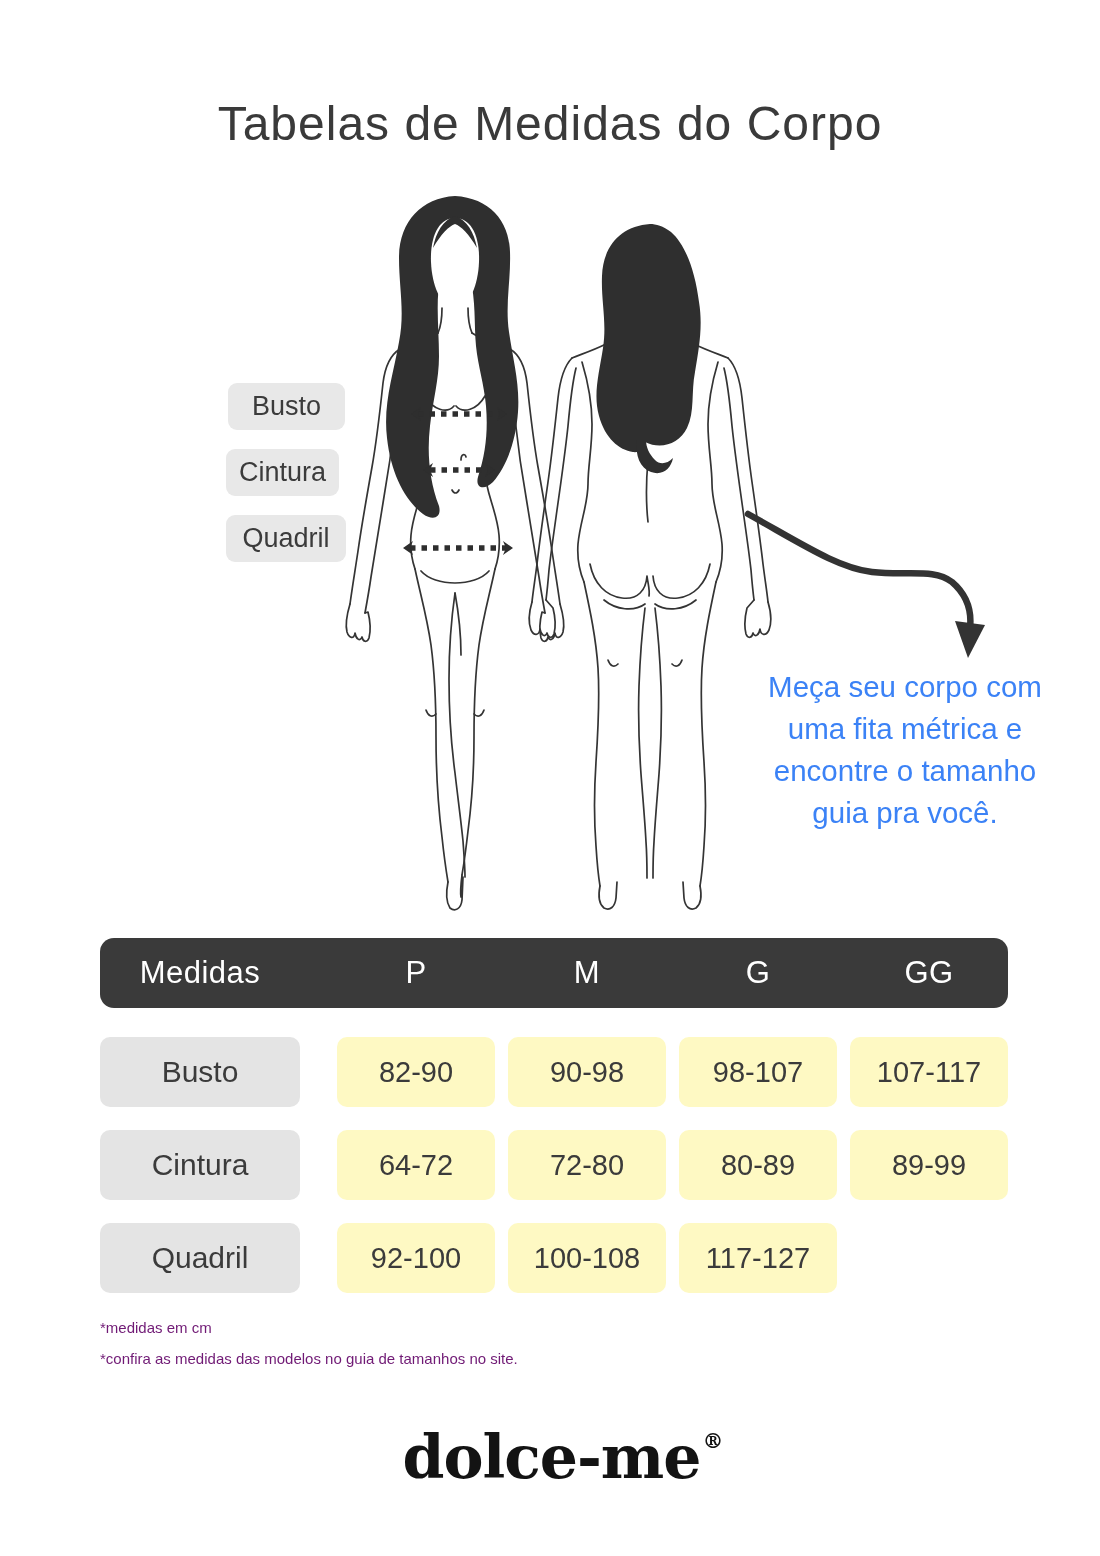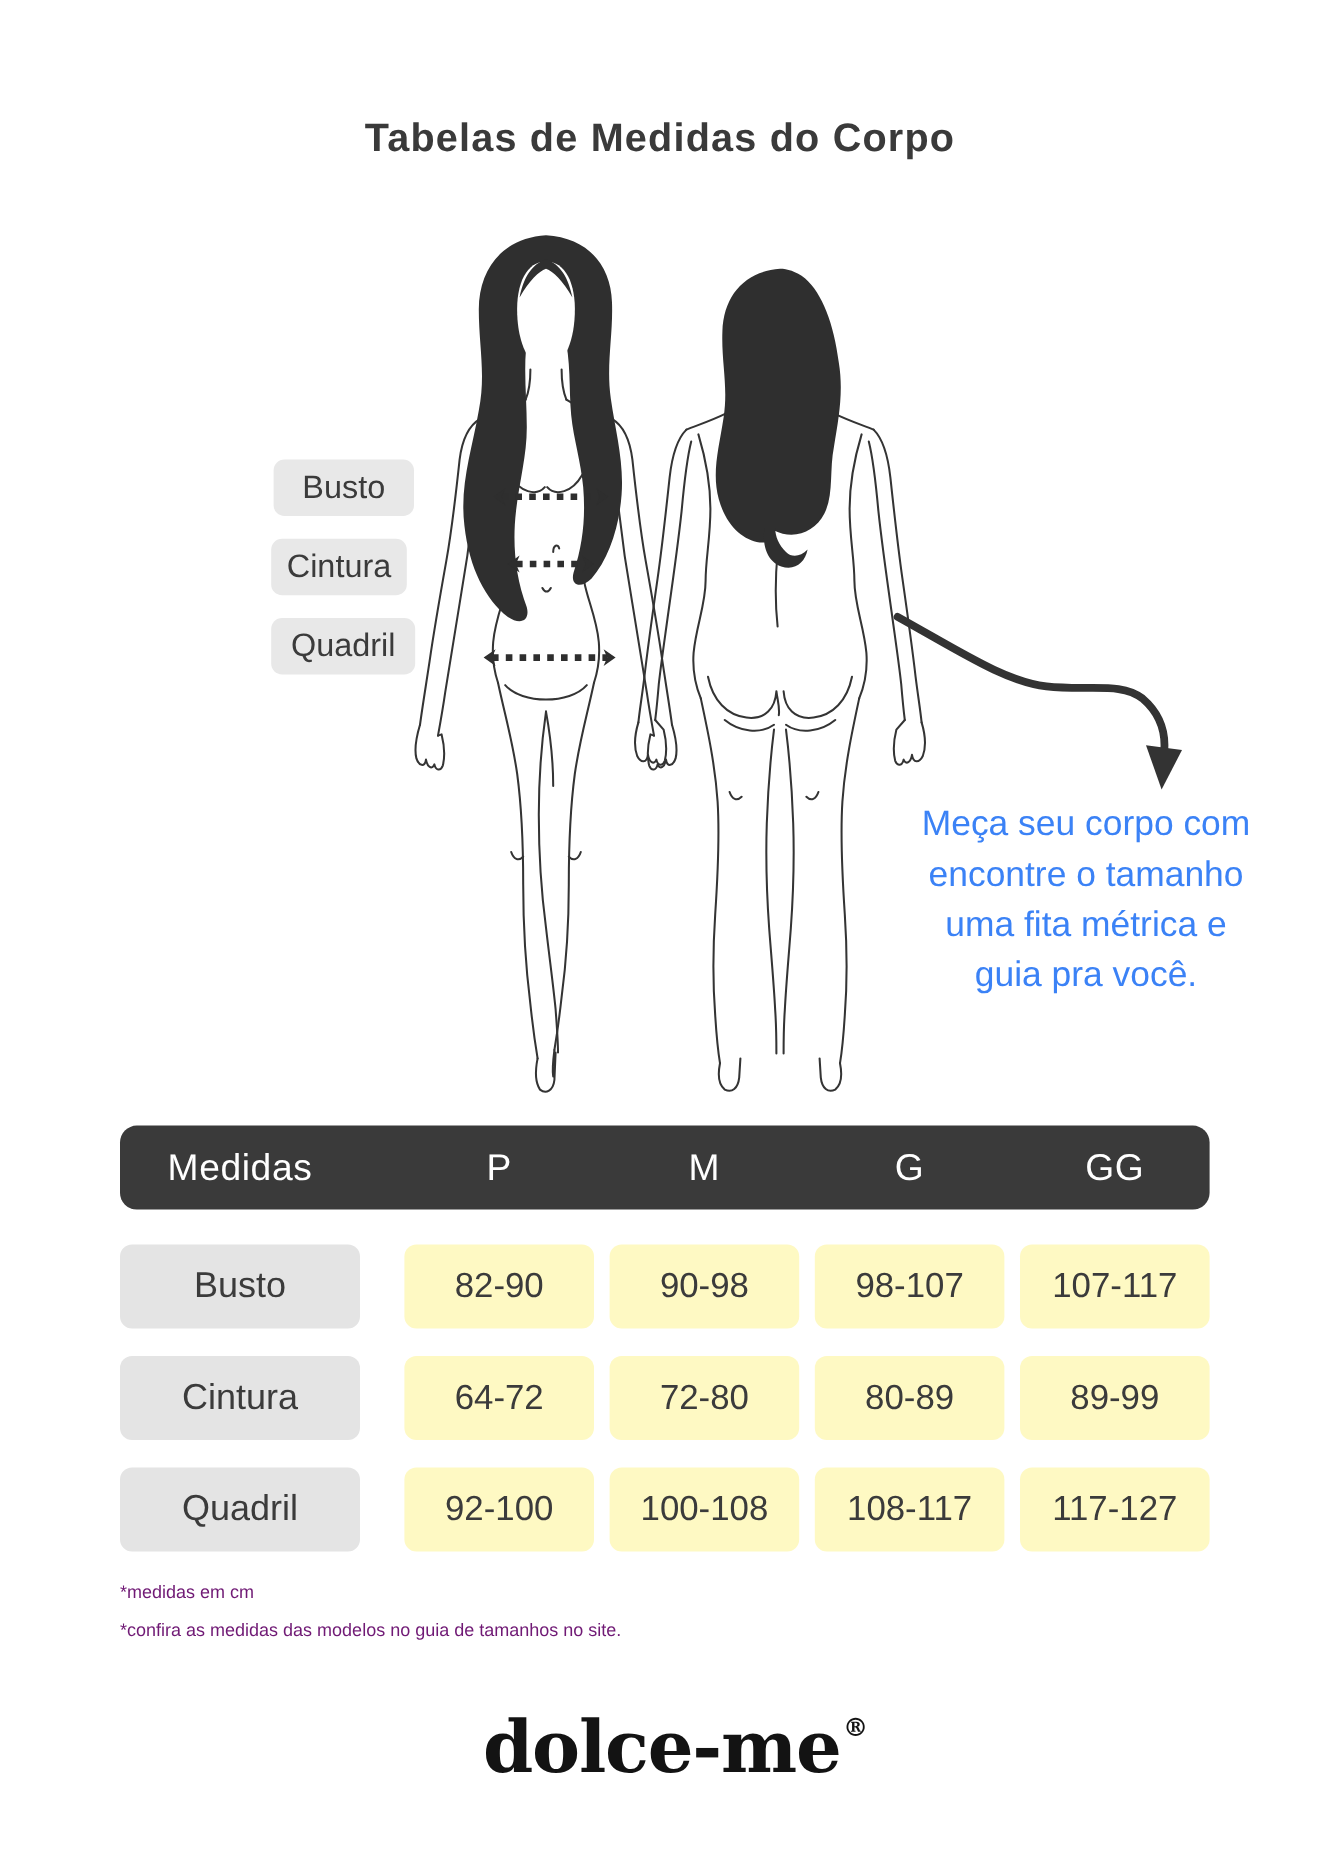--- a/index.html
+++ b/index.html
@@ -2,21 +2,21 @@
 <html><head>
 <meta charset="utf-8">
 <style>
   html,body{margin:0;padding:0;}
   body{
     width:1100px;height:1556px;position:relative;background:#ffffff;
     font-family:"Liberation Sans",sans-serif;color:#3b3b3b;overflow:hidden;
   }
   .title{
     position:absolute;top:96px;left:0;width:100%;text-align:center;
-    font-size:33px;letter-spacing:1px;color:#3a3a3a;font-weight:bold;
+    font-size:48px;letter-spacing:1px;color:#3a3a3a;
   }
   
   .figures{position:absolute;left:330px;top:190px;width:460px;height:740px;}
   .fig-stroke{fill:none;stroke:#343434;stroke-width:1.7;stroke-linecap:round;stroke-linejoin:round;}
   .fig-hair{fill:#2f2f2f;stroke:none;}
   .fig-face{fill:#ffffff;stroke:none;}
   .measure-line{fill:none;stroke:#2e2e2e;stroke-width:5.5;stroke-dasharray:5.5 6;}
   .measure-tip{fill:#2e2e2e;stroke:none;}
   
   .fig-label{
@@ -146,22 +146,22 @@
 <div class="fig-label cintura">Cintura</div>
 <div class="fig-label quadril">Quadril</div>
 
 <svg class="arrow-svg" viewBox="0 0 262 175" aria-hidden="true">
   <path d="M10 16 C64 46 100 70 134 74 C170 78 196 70 214 84 C228 96 234 112 232 130" fill="none" stroke="#333333" stroke-width="6.5" stroke-linecap="round"></path>
   <polygon points="217,123 247,127 230,160" fill="#333333"></polygon>
 </svg>
 
 <div class="instruction">
   <div>Meça seu corpo com</div>
+  <div>uma fita métrica e</div>
   <div>encontre o tamanho</div>
-  <div>uma fita métrica e</div>
   <div>guia pra você.</div>
 </div>
 
 <div class="size-table">
   <div class="trow thead">
     <div class="cell cell-label">Medidas</div>
     <div class="cell cell-val first">P</div>
     <div class="cell cell-val">M</div>
     <div class="cell cell-val">G</div>
     <div class="cell cell-val">GG</div>
@@ -180,21 +180,20 @@
     <div class="cell cell-val first">64-72</div>
     <div class="cell cell-val">72-80</div>
     <div class="cell cell-val">80-89</div>
     <div class="cell cell-val">89-99</div>
   </div>
 
   <div class="trow drow">
     <div class="cell cell-label">Quadril</div>
     <div class="cell cell-val first">92-100</div>
     <div class="cell cell-val">100-108</div>
-    <div class="cell cell-val">108-117</div>
     <div class="cell cell-val">117-127</div>
   </div>
 </div>
 
 <div class="footnotes">
   <div>*medidas em cm</div>
   <div>*confira as medidas das modelos no guia de tamanhos no site.</div>
 </div>
 
 <div class="logo">

